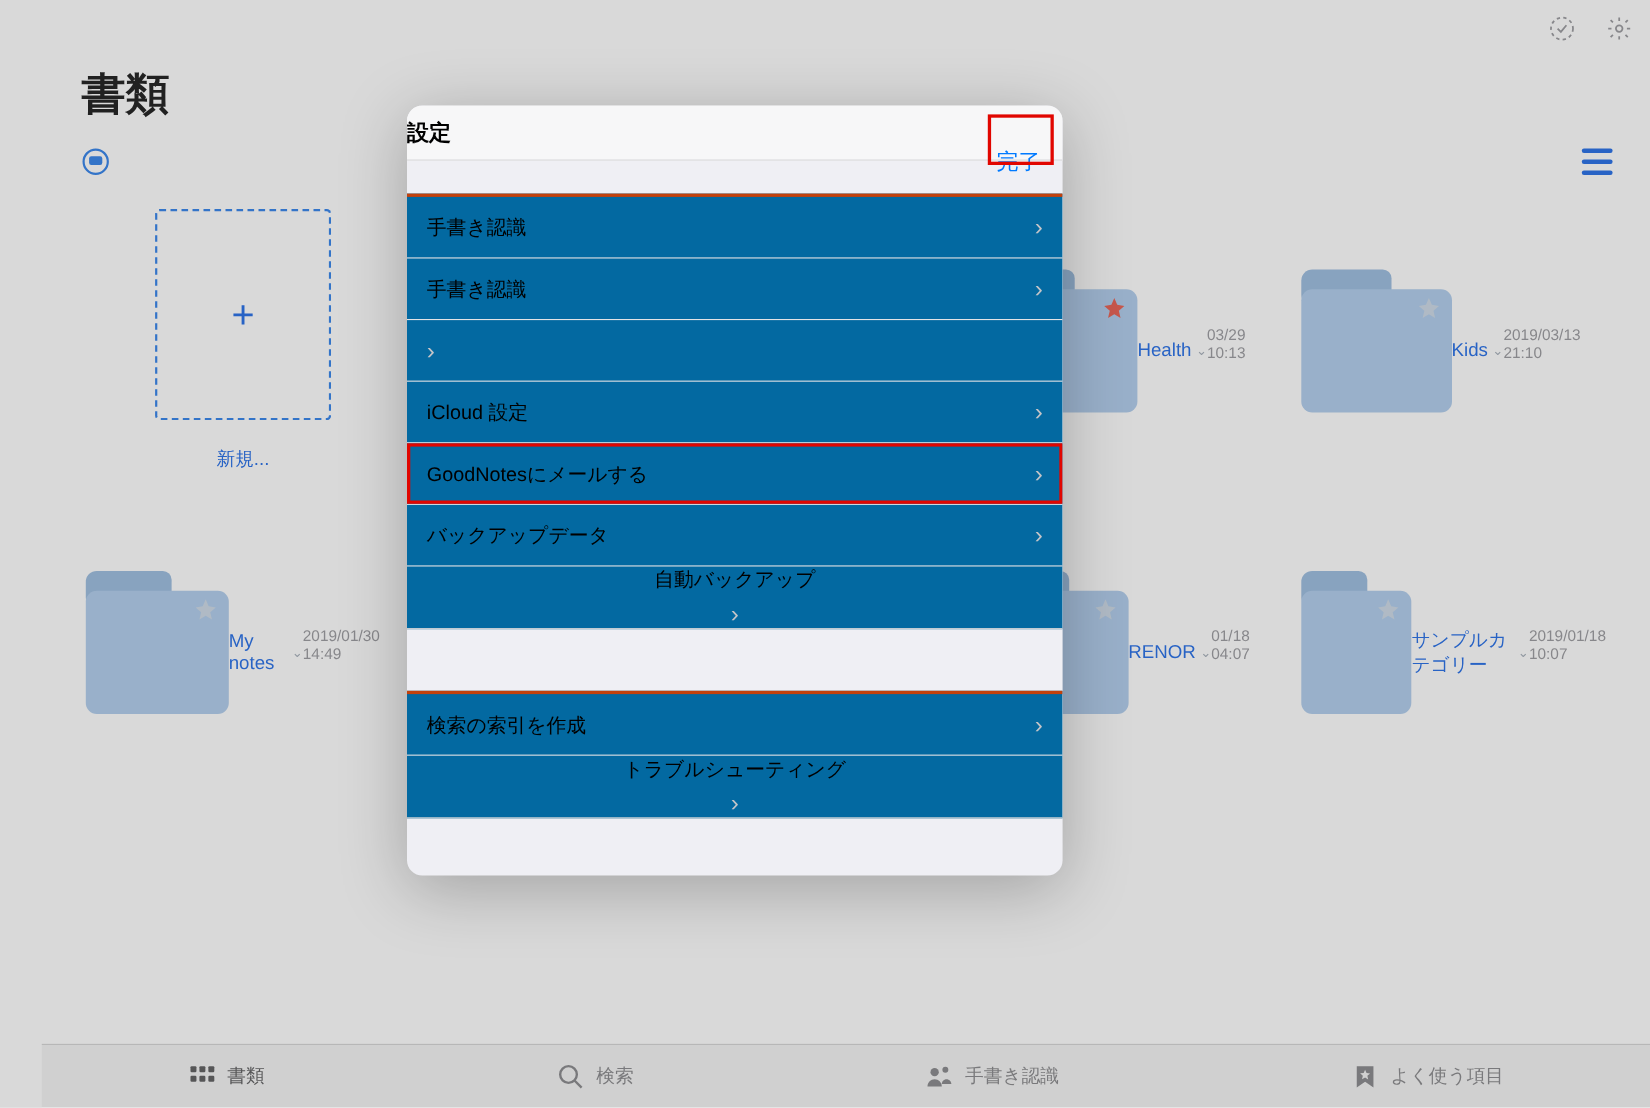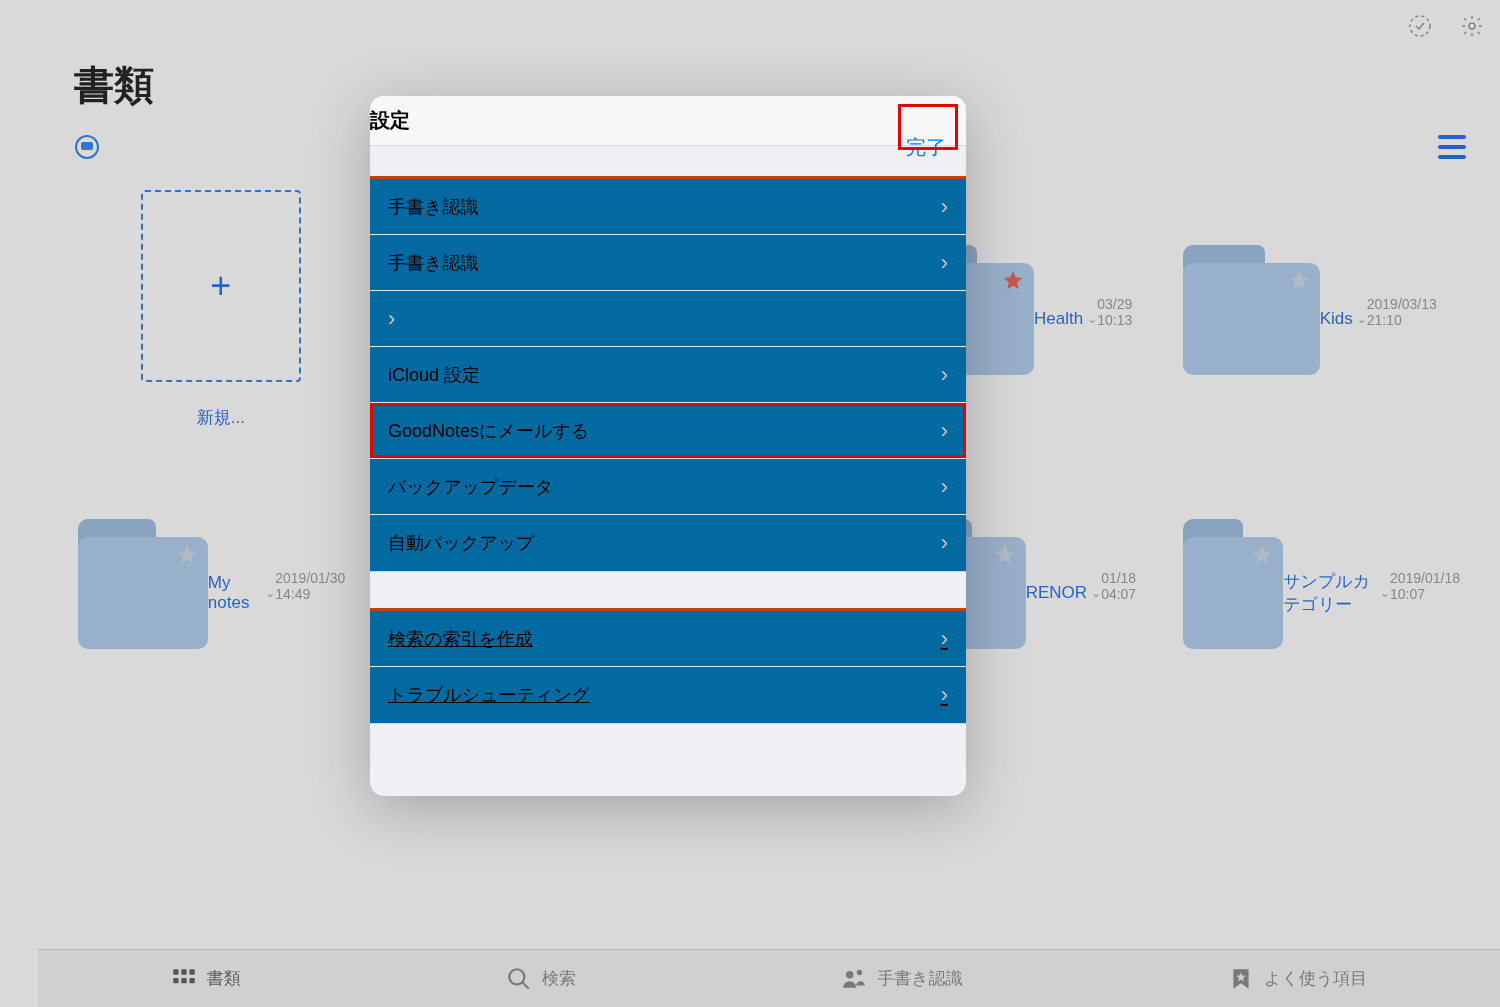--- a/index.html
+++ b/index.html
@@ -55,24 +55,24 @@
 
 
 .modal { position: absolute; left: 370px; top: 96px; width: 596px; height: 700px; background: #efeff4; border-radius: 14px; box-shadow: 0 12px 60px rgba(0,0,0,0.25); overflow: hidden; }
 .modal-header { height: 50px; background: #f7f7f8; border-bottom: 1px solid #d8d8da; position: relative; display: flex; align-items: center; }
 .modal-title { font-size: 20px; font-weight: 600; color: #000; }
 .modal-done { position: absolute; right: 14px; top: 50%; transform: translateY(-50%); font-size: 20px; color: #007aff; font-weight: 500; padding: 4px 6px; margin-top: 26px; }
 .hl-done { position: absolute; right: 8px; top: 8px; width: 60px; height: 46px; border: 3px solid #e10600; }
 .modal-body { padding-top: 30px; }
 .settings-group { background: #0369a1; border-top: 3px solid #c2410c; border-bottom: 1px solid #d6d6d8; }
 .settings-row { height: 56px; display: flex; align-items: center; justify-content: space-between; padding: 0 18px; border-bottom: 1px solid #e3e3e5; font-size: 18px; color: #000; position: relative; }
-.settings-row:last-child { border-bottom: none; }
+.settings-row:last-child { border-bottom: none; flex-direction: column; }
 .settings-row .chev-r { color: #c5c5c8; font-size: 22px; }
 .hl-row { position: absolute; left: 0; right: 0; top: 0; bottom: 0; border: 3px solid #e10600; pointer-events: none; }
-.settings-group.second { margin-top: 36px; text-decoration: underline; }
+.settings-group.second { margin-top: 56px; }
 </style>
 </head>
 <body>
 
 <div class="app-bg">
   <div class="topbar">
     <div class="icon-btn">
       <svg viewBox="0 0 24 24">
           <circle cx="12" cy="12" r="10" stroke-dasharray="3 3"></circle>
           <path d="M8 12l3 3 5-6"></path>

